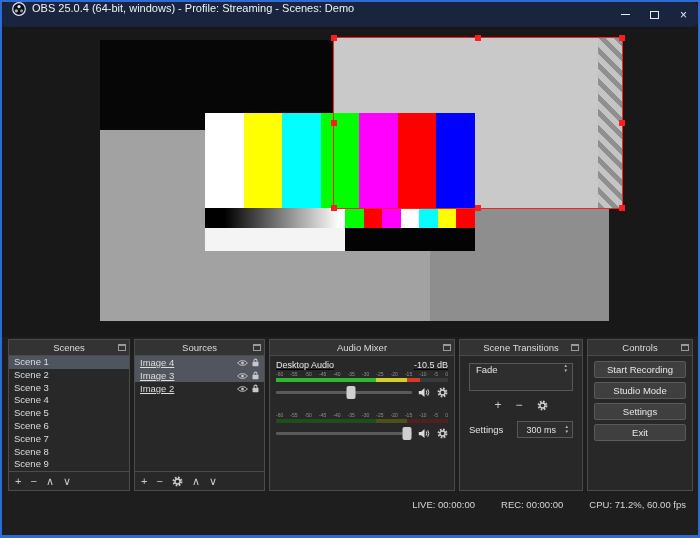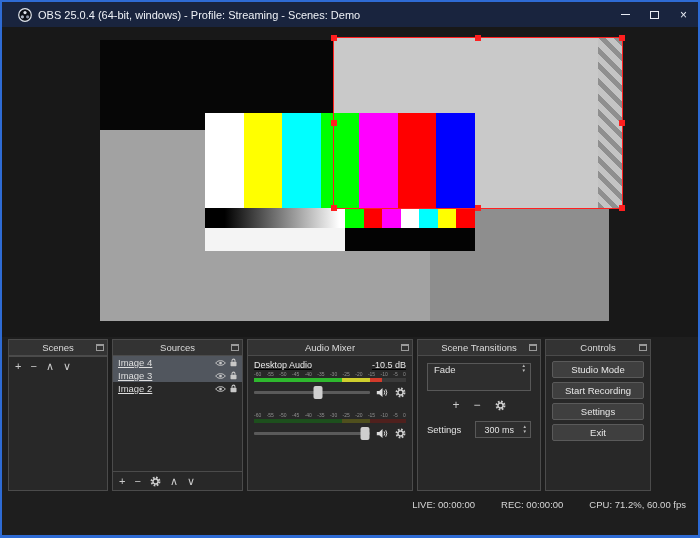--- a/index.html
+++ b/index.html
@@ -2,21 +2,21 @@
 <html><head>
 <meta charset="utf-8">
 <style>
   * { margin:0; padding:0; box-sizing:border-box; }
   html,body { width:700px; height:538px; background:#000; font-family:"Liberation Sans",sans-serif; }
 
   .window { position:relative; width:700px; height:538px; background:#1e1e1e;
             border:2px solid #2e6bd4; border-bottom-width:3px; overflow:hidden; }
 
   
-  .titlebar { height:25px; background:#19243e; display:flex; align-items:center; padding-left:16px; }
+  .titlebar { height:25px; background:#19243e; display:flex; padding-left:10px;border-radius:7px; }
   .obs-logo { width:14px; height:14px; margin-right:6px; flex:0 0 auto; }
   .title-text { font-size:11px; color:#eef1f6; white-space:nowrap; }
   .win-btns { margin-left:auto; display:flex; height:100%; }
   .win-btn { width:29px; height:100%; display:flex; align-items:center; justify-content:center; color:#e8ecf4; font-size:12px; }
   .glyph-min { width:9px; height:1px; background:#e8ecf4; display:inline-block; }
   .glyph-max { width:9px; height:8px; border:1px solid #e8ecf4; display:inline-block; }
 
   
   .menubar { height:20px; background:#272727; display:flex; align-items:stretch; }
   .menu-item { padding:0 8px; font-size:10.5px; color:#e2e2e2; display:flex; align-items:center; }
@@ -40,21 +40,21 @@
 
   .selbox { position:absolute; left:331px; top:10px; width:290px; height:172px; border:1px solid #ff1f1f; }
   .h { position:absolute; width:6px; height:6px; background:#ff1f1f; }
   .h.tl{left:-3px;top:-3px} .h.tm{left:50%;top:-3px;margin-left:-3px} .h.tr{right:-3px;top:-3px}
   .h.ml{left:-3px;top:50%;margin-top:-3px} .h.mr{right:-3px;top:50%;margin-top:-3px}
   .h.bl{left:-3px;bottom:-3px} .h.bm{left:50%;bottom:-3px;margin-left:-3px} .h.br{right:-3px;bottom:-3px}
 
   
   .docks { height:157px; display:flex; gap:4px; padding:2px 5px 0 6px; background:#1e1e1e; }
   .panel { background:#282828; border:1px solid #4b4b4b; height:152px; display:flex; flex-direction:column; }
-  .p-scenes{width:100px} .p-sources{width:131px} .p-mixer{width:166px} .p-transitions{width:124px} .p-controls{width:106px}
+  .p-scenes{width:122px} .p-sources{width:131px} .p-mixer{width:186px} .p-transitions{width:124px} .p-controls{width:106px}
   .panel-header { flex:0 0 16px; background:#333; border-bottom:1px solid #4b4b4b; position:relative;
                   display:flex; align-items:center; justify-content:center; font-size:9.5px; color:#dcdcdc; }
   .float-icon { position:absolute; right:3px; top:4px; width:8px; height:7px; border:1px solid #9a9a9a; border-top-width:2px; }
   .panel-body { flex:1; overflow:hidden; }
   .panel-toolbar { flex:0 0 19px; border-top:1px solid #4b4b4b; display:flex; align-items:center; gap:9px; padding:0 6px; }
   .tb { color:#cccccc; font-size:11px; line-height:1; display:flex; align-items:center; }
 
   .scene-row { height:12.8px; line-height:12.8px; padding-left:5px; font-size:9.5px; color:#dedede; white-space:nowrap; }
   .scene-row.selected { background:#4f555e; }
 
@@ -173,20 +173,31 @@
       <span class="h br"></span>
     </div>
   </div>
 
   <div class="docks">
 
     <div class="panel p-scenes">
       <div class="panel-header">
         <span>Scenes</span>
         <span class="float-icon"></span>
+      </div>
+      <div class="panel-body">
+        <div class="scene-row selected">Scene 1</div>
+        <div class="scene-row">Scene 2</div>
+        <div class="scene-row">Scene 3</div>
+        <div class="scene-row">Scene 4</div>
+        <div class="scene-row">Scene 5</div>
+        <div class="scene-row">Scene 6</div>
+        <div class="scene-row">Scene 7</div>
+        <div class="scene-row">Scene 8</div>
+        <div class="scene-row">Scene 9</div>
       </div>
       <div class="panel-toolbar">
         <span class="tb">+</span>
         <span class="tb">−</span>
         <span class="tb">∧</span>
         <span class="tb">∨</span>
       </div>
     </div>
 
     <div class="panel p-sources">
@@ -378,22 +389,22 @@
         </div>
       </div>
     </div>
 
     <div class="panel p-controls">
       <div class="panel-header">
         <span>Controls</span>
         <span class="float-icon"></span>
       </div>
       <div class="panel-body controls-body">
+        <div class="ctl-btn">Start Recording</div>
         <div class="ctl-btn">Studio Mode</div>
-        <div class="ctl-btn">Start Recording</div>
         <div class="ctl-btn">Settings</div>
         <div class="ctl-btn">Exit</div>
       </div>
     </div>
 
   </div>
 
   <div class="statusbar">
     <span>LIVE: 00:00:00</span>
     <span>REC: 00:00:00</span>

